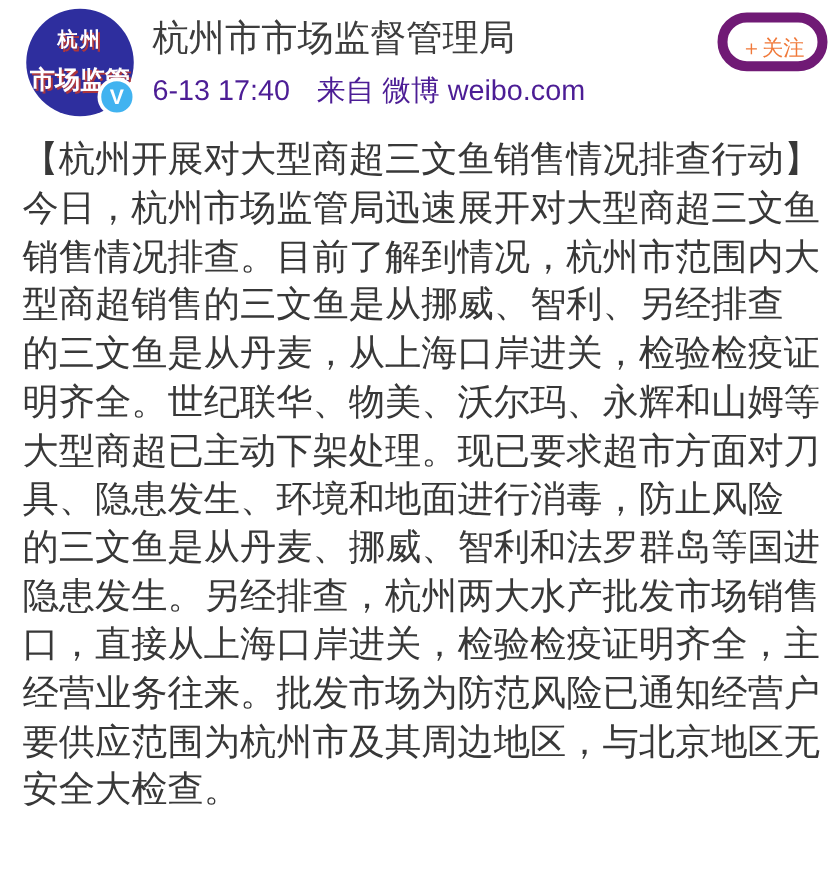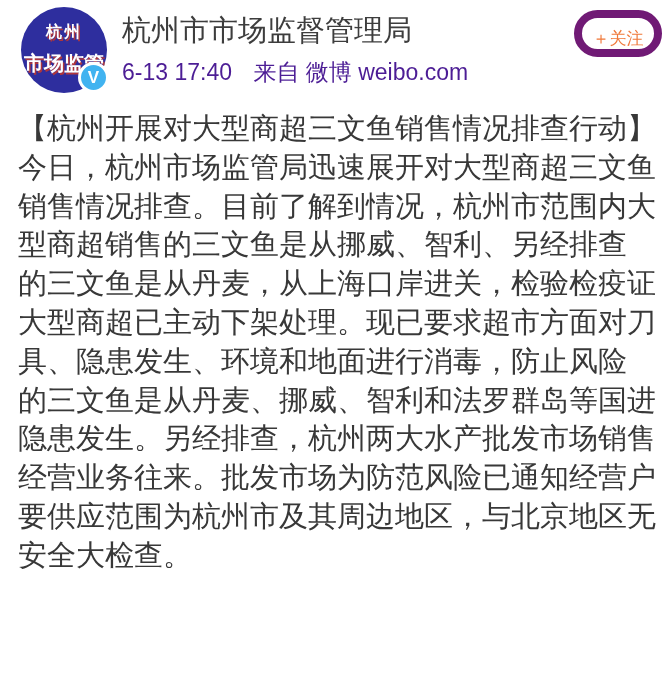--- a/index.html
+++ b/index.html
@@ -89,22 +89,24 @@
     <button class="follow-button">＋关注</button>
 
   </div>
 
   <div class="post-content">
     <div class="post-text-line">【杭州开展对大型商超三文鱼销售情况排查行动】</div>
     <div class="post-text-line">今日，杭州市场监管局迅速展开对大型商超三文鱼</div>
     <div class="post-text-line">销售情况排查。目前了解到情况，杭州市范围内大</div>
     <div class="post-text-line">型商超销售的三文鱼是从挪威、智利、另经排查</div>
     <div class="post-text-line">的三文鱼是从丹麦，从上海口岸进关，检验检疫证</div>
+    <div class="post-text-line">明齐全。世纪联华、物美、沃尔玛、永辉和山姆等</div>
     <div class="post-text-line">大型商超已主动下架处理。现已要求超市方面对刀</div>
     <div class="post-text-line">具、隐患发生、环境和地面进行消毒，防止风险</div>
     <div class="post-text-line">的三文鱼是从丹麦、挪威、智利和法罗群岛等国进</div>
     <div class="post-text-line">隐患发生。另经排查，杭州两大水产批发市场销售</div>
+    <div class="post-text-line">口，直接从上海口岸进关，检验检疫证明齐全，主</div>
     <div class="post-text-line">经营业务往来。批发市场为防范风险已通知经营户</div>
     <div class="post-text-line">要供应范围为杭州市及其周边地区，与北京地区无</div>
     <div class="post-text-line">安全大检查。</div>
   </div>
 
 </div>
 
 </body></html>

